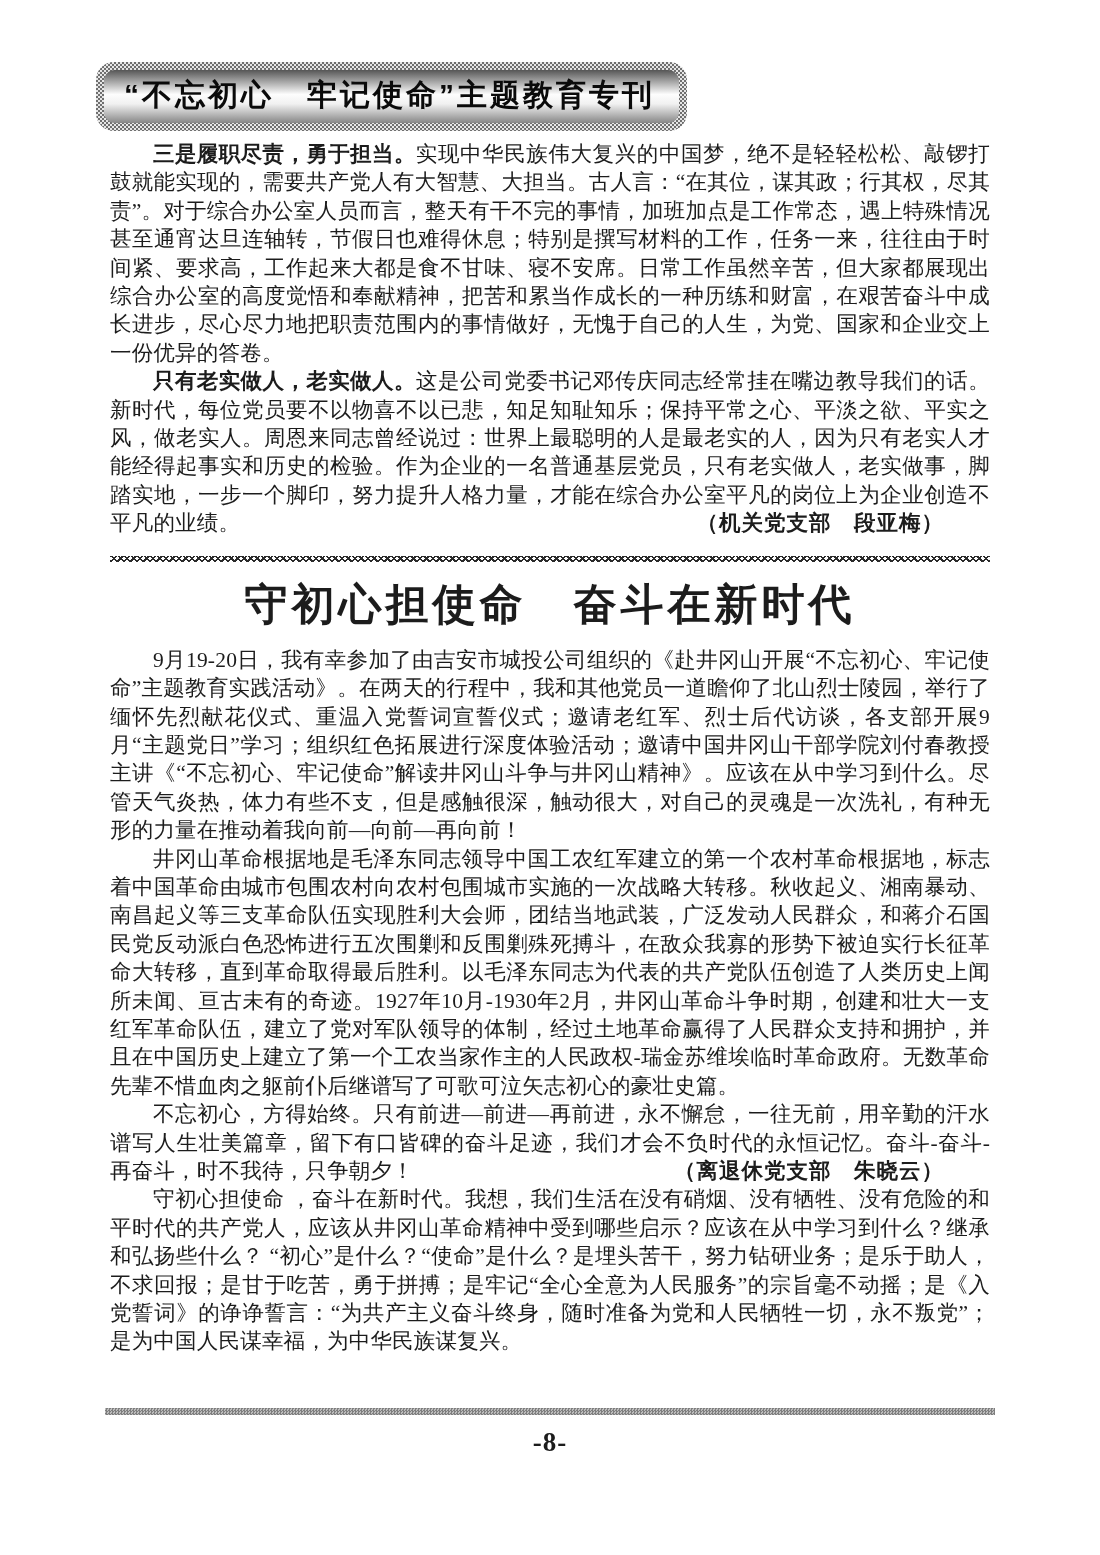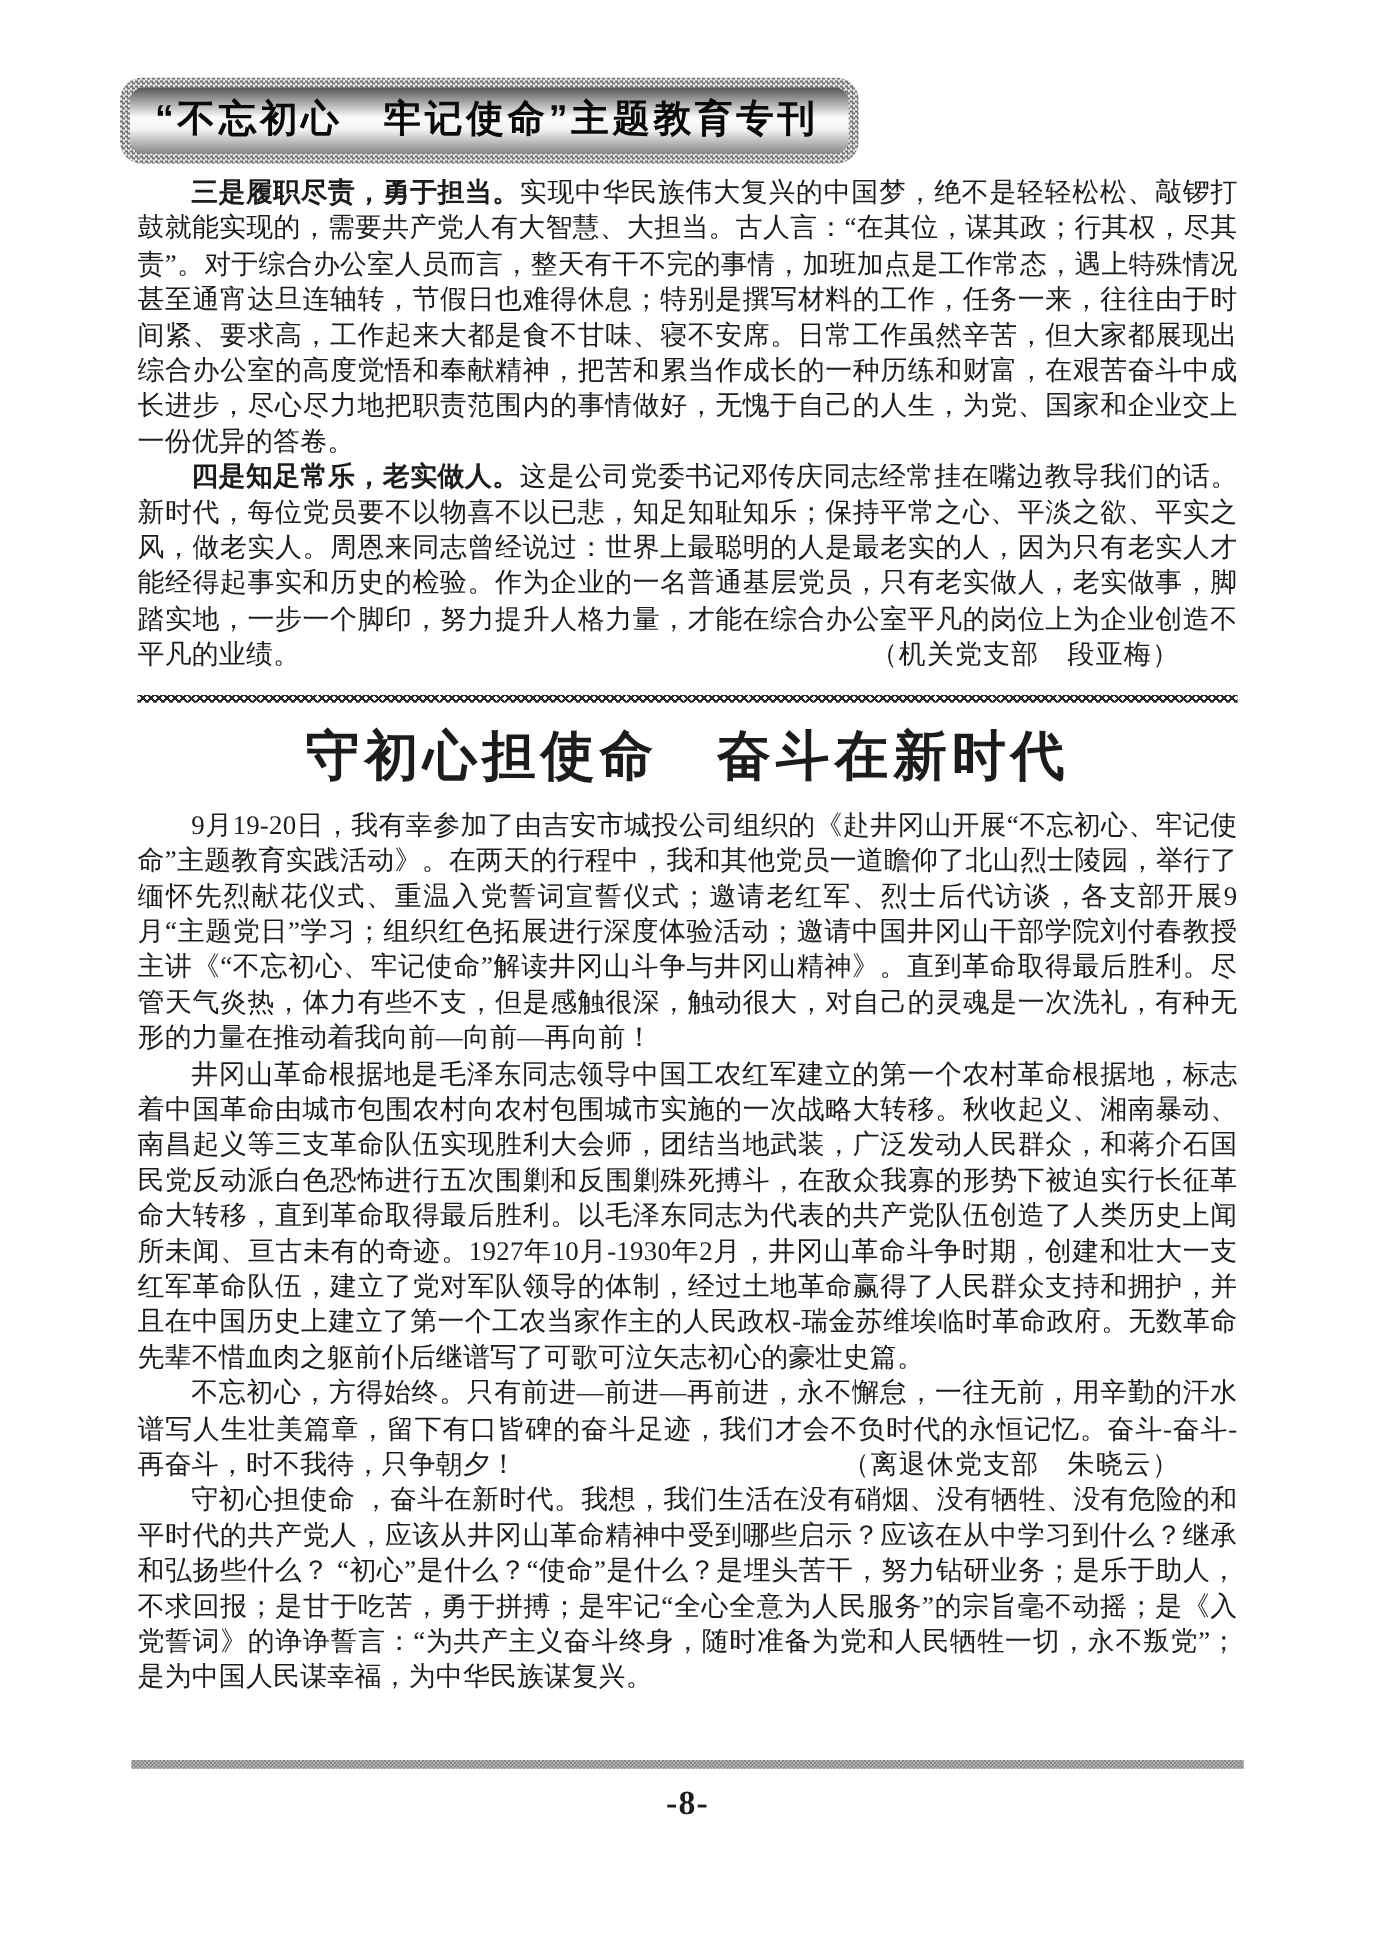--- a/index.html
+++ b/index.html
@@ -55,21 +55,21 @@
     letter-spacing: 0.2px;
   }
   .lead {
     font-family: "Liberation Sans", "DejaVu Sans", sans-serif;
     font-weight: bold;
     letter-spacing: 0;
   }
   .sig {
     float: right;
     font-family: "Liberation Sans", "DejaVu Sans", sans-serif;
-    font-weight: normal;
+    font-weight: bold;
     text-indent: 0;
     padding-right: 46px;
     letter-spacing: 1px;
   }
   
   .zigzag-divider {
     height: 6px;
     margin: 18px 0 10px 0;
     background:
       repeating-linear-gradient(45deg,  #2a2a2a 0 1.7px, transparent 1.7px 4.6px),
@@ -110,31 +110,31 @@
   <div class="banner-outer">
     <div class="banner-inner">
       <span class="banner-title">“不忘初心　牢记使命”主题教育专刊</span>
     </div>
   </div>
 
   
   <div class="article">
     <p class="para"><span class="lead">三是履职尽责，勇于担当。</span><span>实现中华民族伟大复兴的中国梦，绝不是轻轻松松、敲锣打鼓就能实现的，需要共产党人有大智慧、大担当。古人言：“在其位，谋其政；行其权，尽其责”。对于综合办公室人员而言，整天有干不完的事情，加班加点是工作常态，遇上特殊情况甚至通宵达旦连轴转，节假日也难得休息；特别是撰写材料的工作，任务一来，往往由于时间紧、要求高，工作起来大都是食不甘味、寝不安席。日常工作虽然辛苦，但大家都展现出综合办公室的高度觉悟和奉献精神，把苦和累当作成长的一种历练和财富，在艰苦奋斗中成长进步，尽心尽力地把职责范围内的事情做好，无愧于自己的人生，为党、国家和企业交上一份优异的答卷。</span></p>
 
-    <p class="para clearfix"><span class="lead">四是知足常乐，老实做人。</span><span>这是公司党委书记邓传庆同志经常挂在嘴边教导我们的话。新时代，每位党员要不以物喜不以已悲，知足知耻知乐；保持平常之心、平淡之欲、平实之风，做老实人。周恩来同志曾经说过：世界上最聪明的人是最老实的人，因为只有老实人才能经得起事实和历史的检验。作为企业的一名普通基层党员，只有老实做人，老实做事，脚踏实地，一步一个脚印，努力提升人格力量，才能在综合办公室平凡的岗位上为企业创造不平凡的业绩。</span><span class="sig">（机关党支部　段亚梅）</span></p>
+    <p class="para clearfix"><span class="lead">只有老实做人，老实做人。</span><span>这是公司党委书记邓传庆同志经常挂在嘴边教导我们的话。新时代，每位党员要不以物喜不以已悲，知足知耻知乐；保持平常之心、平淡之欲、平实之风，做老实人。周恩来同志曾经说过：世界上最聪明的人是最老实的人，因为只有老实人才能经得起事实和历史的检验。作为企业的一名普通基层党员，只有老实做人，老实做事，脚踏实地，一步一个脚印，努力提升人格力量，才能在综合办公室平凡的岗位上为企业创造不平凡的业绩。</span><span class="sig">（机关党支部　段亚梅）</span></p>
   </div>
 
   
   <div class="zigzag-divider"></div>
 
   
   <div class="article">
     <div class="article2-title">守初心担使命　奋斗在新时代</div>
 
-    <p class="para">9月19-20日，我有幸参加了由吉安市城投公司组织的《赴井冈山开展“不忘初心、牢记使命”主题教育实践活动》。在两天的行程中，我和其他党员一道瞻仰了北山烈士陵园，举行了缅怀先烈献花仪式、重温入党誓词宣誓仪式；邀请老红军、烈士后代访谈，各支部开展9月“主题党日”学习；组织红色拓展进行深度体验活动；邀请中国井冈山干部学院刘付春教授主讲《“不忘初心、牢记使命”解读井冈山斗争与井冈山精神》。直到革命取得最后胜利。尽管天气炎热，体力有些不支，但是感触很深，触动很大，对自己的灵魂是一次洗礼，有种无形的力量在推动着我向前—向前—再向前！</p>
+    <p class="para">9月19-20日，我有幸参加了由吉安市城投公司组织的《赴井冈山开展“不忘初心、牢记使命”主题教育实践活动》。在两天的行程中，我和其他党员一道瞻仰了北山烈士陵园，举行了缅怀先烈献花仪式、重温入党誓词宣誓仪式；邀请老红军、烈士后代访谈，各支部开展9月“主题党日”学习；组织红色拓展进行深度体验活动；邀请中国井冈山干部学院刘付春教授主讲《“不忘初心、牢记使命”解读井冈山斗争与井冈山精神》。应该在从中学习到什么。尽管天气炎热，体力有些不支，但是感触很深，触动很大，对自己的灵魂是一次洗礼，有种无形的力量在推动着我向前—向前—再向前！</p>
 
     <p class="para">井冈山革命根据地是毛泽东同志领导中国工农红军建立的第一个农村革命根据地，标志着中国革命由城市包围农村向农村包围城市实施的一次战略大转移。秋收起义、湘南暴动、南昌起义等三支革命队伍实现胜利大会师，团结当地武装，广泛发动人民群众，和蒋介石国民党反动派白色恐怖进行五次围剿和反围剿殊死搏斗，在敌众我寡的形势下被迫实行长征革命大转移，直到革命取得最后胜利。以毛泽东同志为代表的共产党队伍创造了人类历史上闻所未闻、亘古未有的奇迹。1927年10月-1930年2月，井冈山革命斗争时期，创建和壮大一支红军革命队伍，建立了党对军队领导的体制，经过土地革命赢得了人民群众支持和拥护，并且在中国历史上建立了第一个工农当家作主的人民政权-瑞金苏维埃临时革命政府。无数革命先辈不惜血肉之躯前仆后继谱写了可歌可泣矢志初心的豪壮史篇。</p>
 
     <p class="para clearfix"><span>不忘初心，方得始终。只有前进—前进—再前进，永不懈怠，一往无前，用辛勤的汗水谱写人生壮美篇章，留下有口皆碑的奋斗足迹，我们才会不负时代的永恒记忆。奋斗-奋斗-再奋斗，时不我待，只争朝夕！</span><span class="sig">（离退休党支部　朱晓云）</span></p>
 
     <p class="para">守初心担使命 ，奋斗在新时代。我想，我们生活在没有硝烟、没有牺牲、没有危险的和平时代的共产党人，应该从井冈山革命精神中受到哪些启示？应该在从中学习到什么？继承和弘扬些什么？ “初心”是什么？“使命”是什么？是埋头苦干，努力钻研业务；是乐于助人，不求回报；是甘于吃苦，勇于拼搏；是牢记“全心全意为人民服务”的宗旨毫不动摇；是《入党誓词》的诤诤誓言：“为共产主义奋斗终身，随时准备为党和人民牺牲一切，永不叛党”；是为中国人民谋幸福，为中华民族谋复兴。</p>
   </div>
 
   
   <div class="footer-rule"></div>

